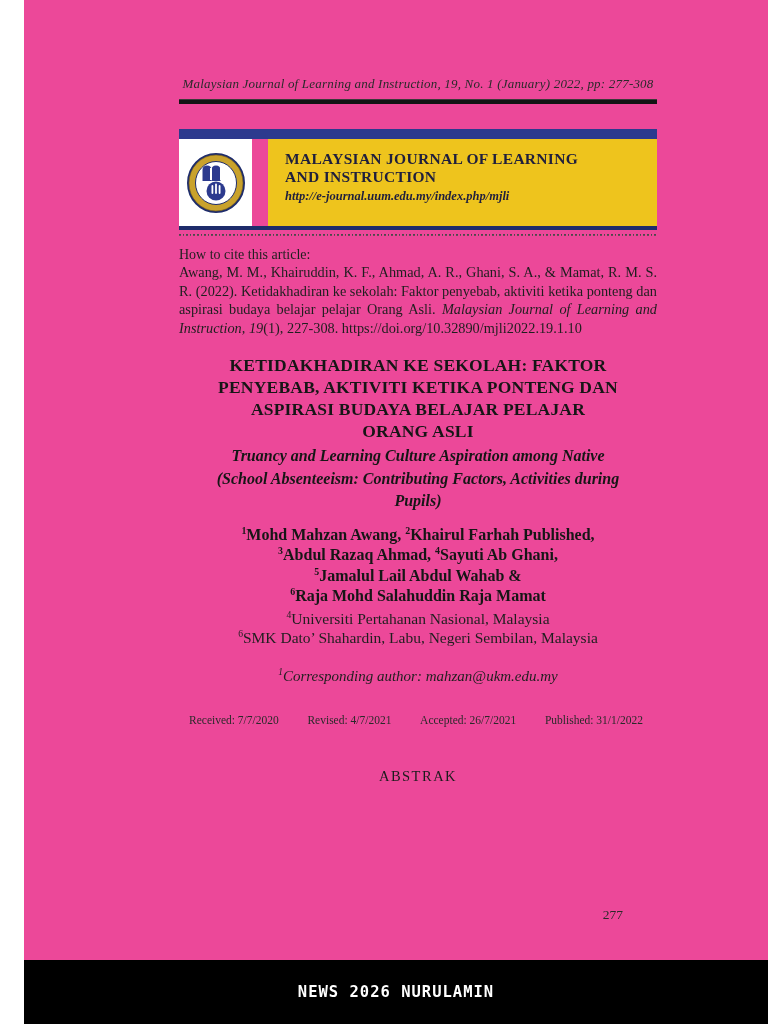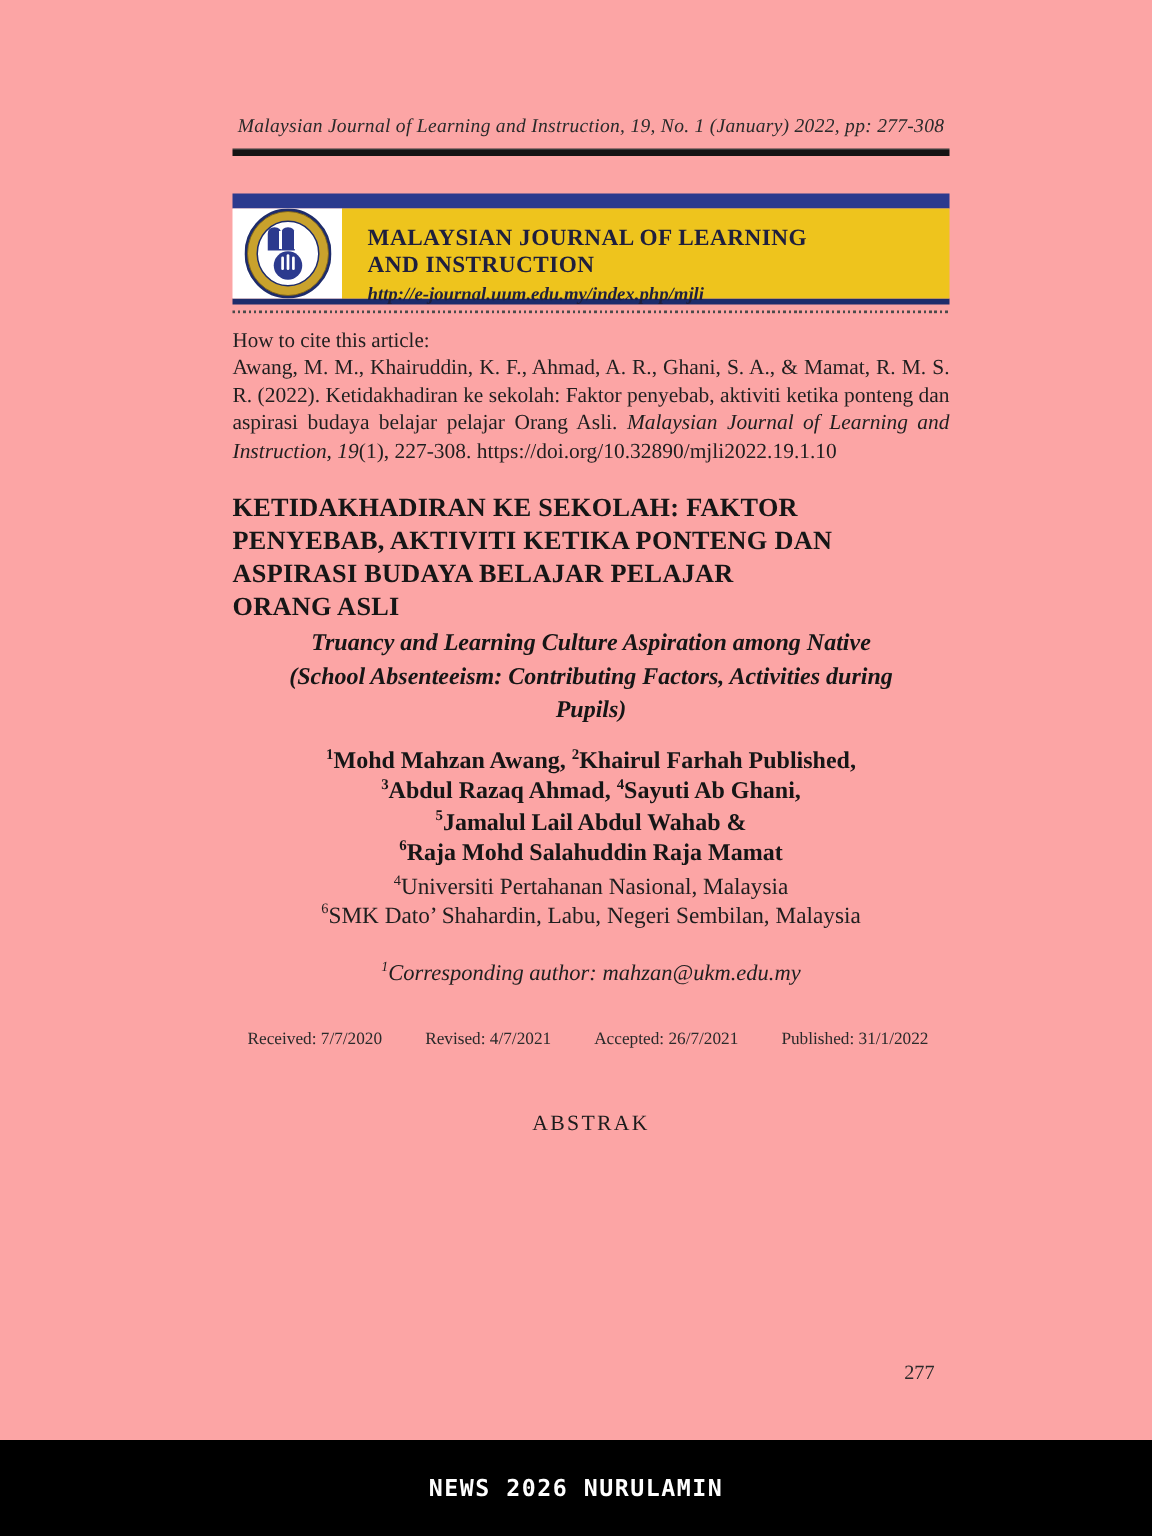--- a/index.html
+++ b/index.html
@@ -3,41 +3,41 @@
 <meta charset="utf-8">
 <style>
   * { margin: 0; padding: 0; box-sizing: border-box; }
   html, body { width: 768px; height: 1024px; background: #ffffff; }
   body {
     font-family: "Liberation Serif", "DejaVu Serif", serif;
     color: #1f1f1f;
     position: relative;
     overflow: hidden;
   }
-  .page { position: absolute; inset: 0; background: #fca5a5; }
+  .page { position: absolute; inset: 0; background: #ec4899; margin-left: 24px; }
   .content { margin-left: 155px; width: 478px; }
 
   .running-head {
     padding-top: 76px;
     text-align: center;
     font-style: italic;
     font-size: 13px;
     color: #2a2a2a;
     letter-spacing: 0.2px;
   }
   .rule-double {
     margin-top: 7px;
     height: 2.5px;
     border-top: 1.5px solid #3a3a3a;
     border-bottom: 4px solid #141414;
   }
 
   .banner { margin-top: 25px; }
   .banner-strip { height: 10px; background: #2c3a8e; }
-  .banner-body { display: flex; height: 60px; }
+  .banner-body { display: flex; height: 87px; gap: 16px; }
   .banner-logo-box {
     width: 73px; background: #ffffff;
     display: flex; align-items: center; justify-content: center;
   }
   .banner-right { flex: 1; background: #eec41d; padding: 11px 8px 0 17px; }
   .banner-title {
     font-weight: bold; color: #1f1f3d;
     font-size: 15.5px; line-height: 18px; letter-spacing: 0.3px;
   }
   .banner-url {
@@ -53,21 +53,21 @@
   }
 
   .cite-label { margin-top: 11px; font-size: 14px; }
   .cite-text {
     font-size: 14.3px; line-height: 18.5px;
     text-align: justify;
   }
   .cite-text em { font-style: italic; }
 
   .title {
-    margin-top: 17px; text-align: left;
+    margin-top: 17px; text-align: center;
     font-size: 17.5px; font-weight: bold; line-height: 22px;
     color: #161616; letter-spacing: 0.2px;
   }
   .subtitle {
     margin-top: 3px; text-align: center;
     font-size: 16px; font-weight: bold; font-style: italic; line-height: 22.5px;
     color: #161616;
   }
 
   .authors {

